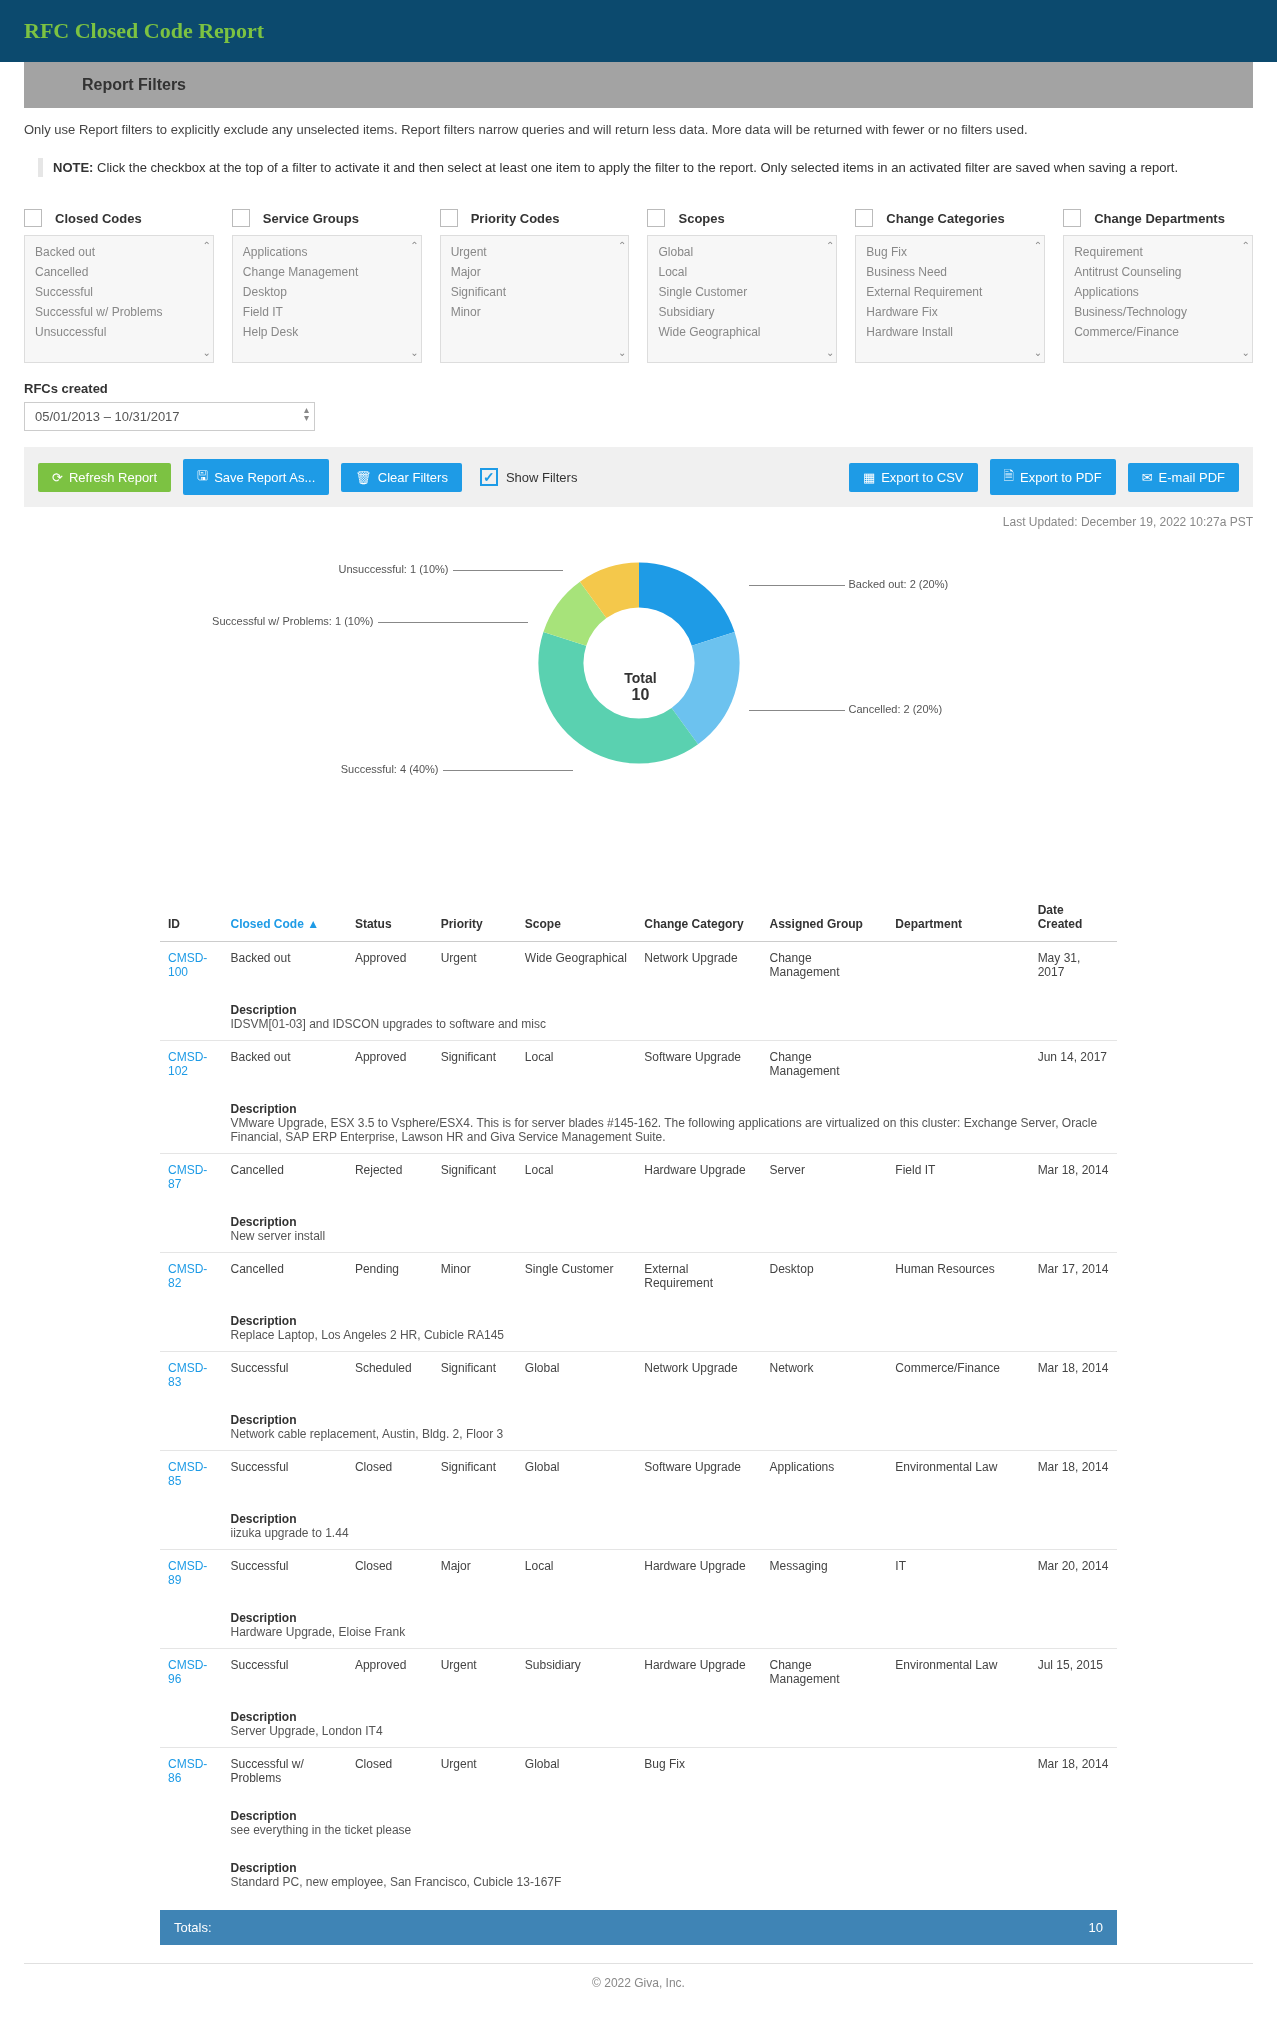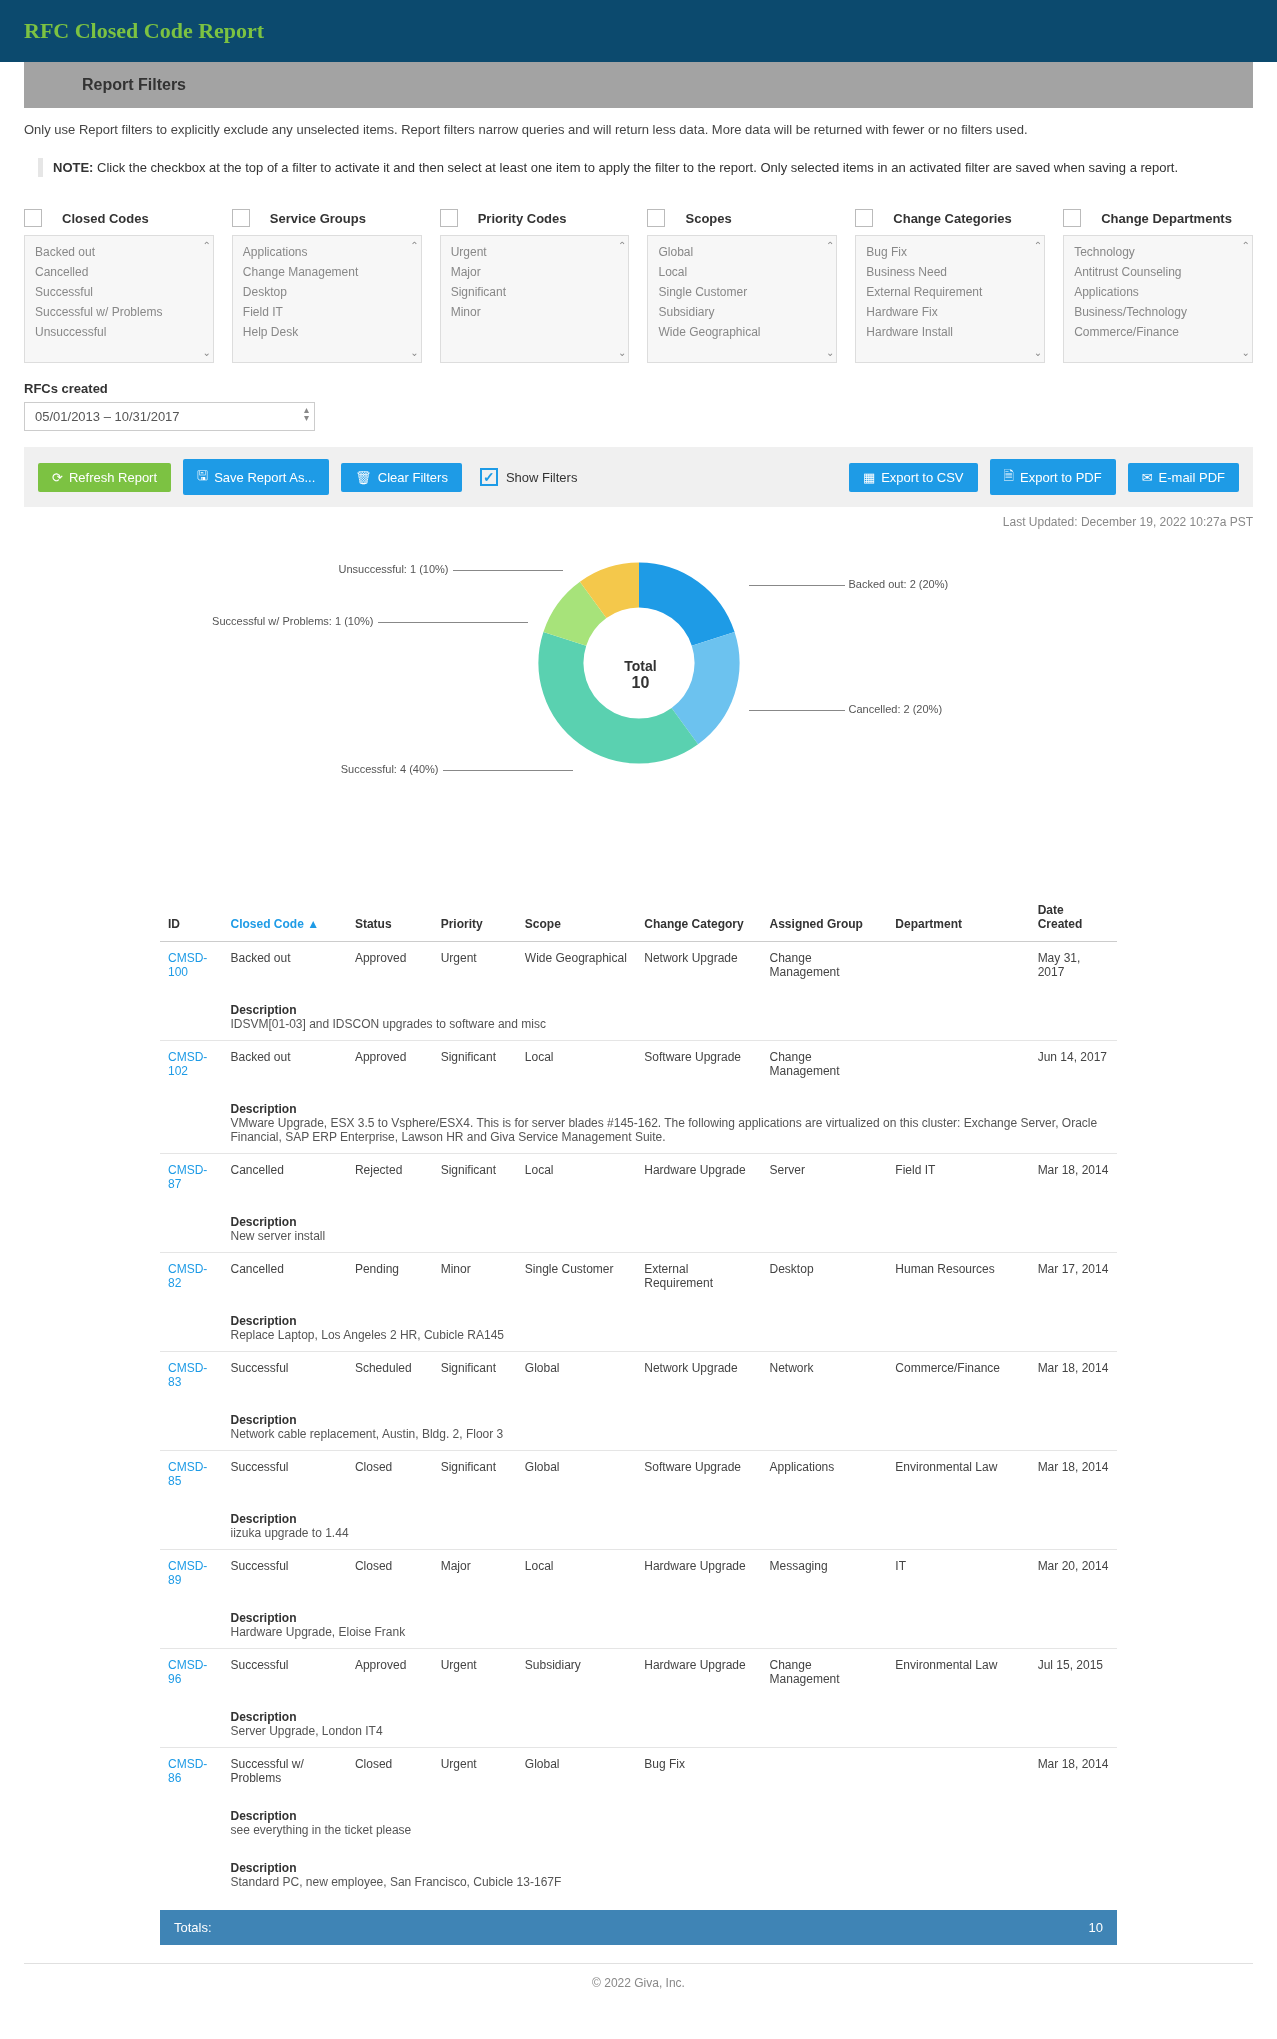--- a/index.html
+++ b/index.html
@@ -40,21 +40,21 @@
   }
   .filter-note-bar { width: 5px; background: #e6e6e6; flex: 0 0 5px; }
   .filter-note-text { flex: 1; }
   .filter-note-text b { font-weight: 700; }
   .filters-row {
     display: flex;
     gap: 18px;
     padding: 18px 24px 10px 24px;
   }
   .filter-col { flex: 1; display: flex; flex-direction: column; gap: 8px; }
-  .filter-header { display: flex; align-items: center; gap: 20px; font-weight: 700; font-size: 13px; }
+  .filter-header { display: flex; align-items: center; gap: 13px; font-weight: 700; font-size: 13px; }
   .filter-checkbox {
     width: 18px; height: 18px; border: 1px solid #bbb; background: #fff; display:inline-block; position:relative;
   }
   .filter-list {
     border: 1px solid #ddd;
     background: #f7f7f7;
     height: 128px;
     padding: 6px 8px;
     font-size: 12px;
     color: #888;
@@ -93,21 +93,21 @@
   .show-filters { display:inline-flex; align-items:center; gap:8px; font-size:13px; color:#333; margin-left: 6px;}
   .show-filters .chk {
     width:18px; height:18px; border:2px solid #1e9be6; display:inline-flex; align-items:center; justify-content:center; color:#1e9be6; font-weight:900; font-size:14px;
   }
   .spacer { flex: 1; }
   .last-updated { text-align:right; color:#888; font-size:12px; padding: 8px 24px 4px 0; }
   .chart-wrap { display:flex; justify-content:center; padding: 10px 0 30px 0; position:relative; }
   .chart-holder { position:relative; width: 640px; height: 290px; }
   .donut { position:absolute; left: 210px; top: 10px; }
   .donut-center { position:absolute; left:282px; top:115px; text-align:center; width:80px; }
-  .donut-center .t { font-size:14px; font-weight:700; color:#333; }
+  .donut-center .t { font-size:14px; font-weight:700; color:#333;margin-top:12px; }
   .donut-center .v { font-size:16px; font-weight:700; color:#333; }
   .clabel { position:absolute; font-size:11px; color:#555; white-space:nowrap; }
   .cline { position:absolute; background:#888; height:1px; }
   .table-wrap { padding: 30px 160px 12px 160px; }
   table.report { width: 100%; border-collapse: collapse; font-size: 12px; }
   table.report thead th {
     text-align: left; font-weight: 700; padding: 10px 8px; border-bottom: 1px solid #ccc; color:#333; vertical-align:bottom;
   }
   table.report thead th.sorted { color: #1e9be6; }
   table.report td { padding: 9px 8px; vertical-align: top; color:#444; }
@@ -219,21 +219,21 @@
           <span class="filter-scroll-up">⌃</span>
           <span class="filter-scroll-dn">⌄</span>
         </div>
       </div>
       <div class="filter-col">
         <div class="filter-header">
           <span class="filter-checkbox"></span>
           <span>Change Departments</span>
         </div>
         <div class="filter-list">
-          <div class="fi">Technology</div>
+          <div class="fi">Requirement</div>
           <div class="fi">Antitrust Counseling</div>
           <div class="fi">Applications</div>
           <div class="fi">Business/Technology</div>
           <div class="fi">Commerce/Finance</div>
           <span class="filter-scroll-up">⌃</span>
           <span class="filter-scroll-dn">⌄</span>
         </div>
       </div>
     </div>
 

